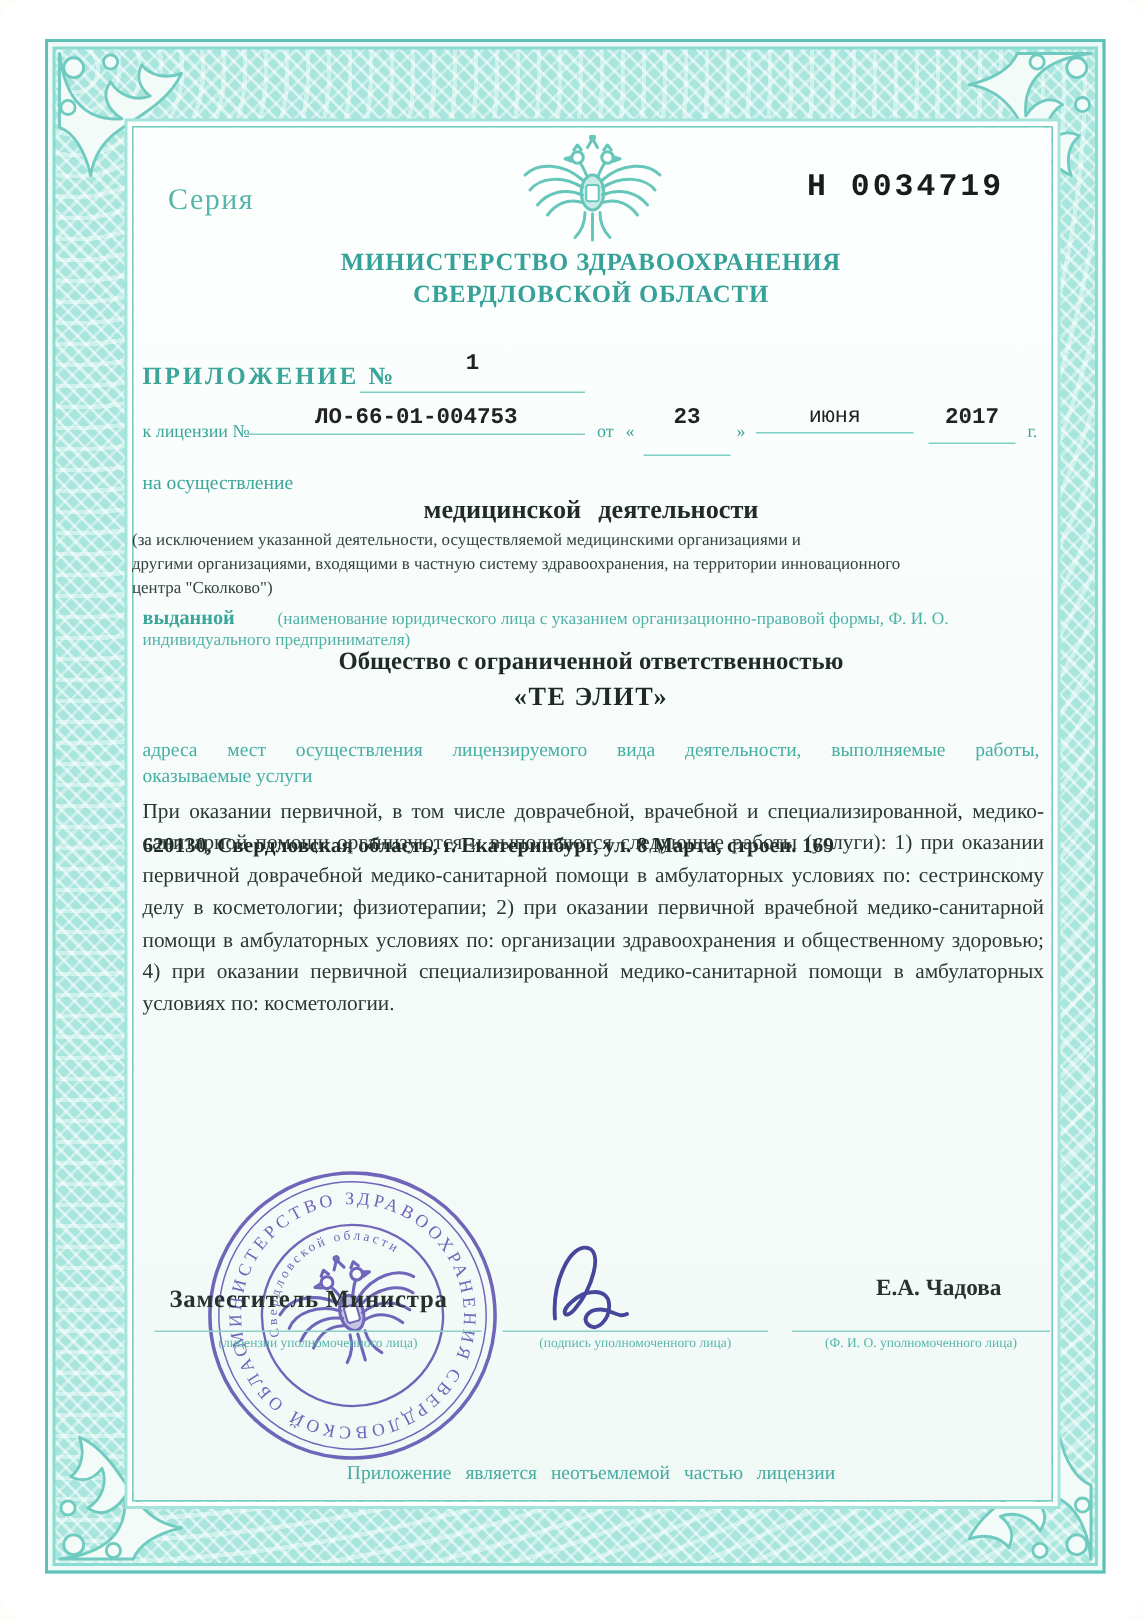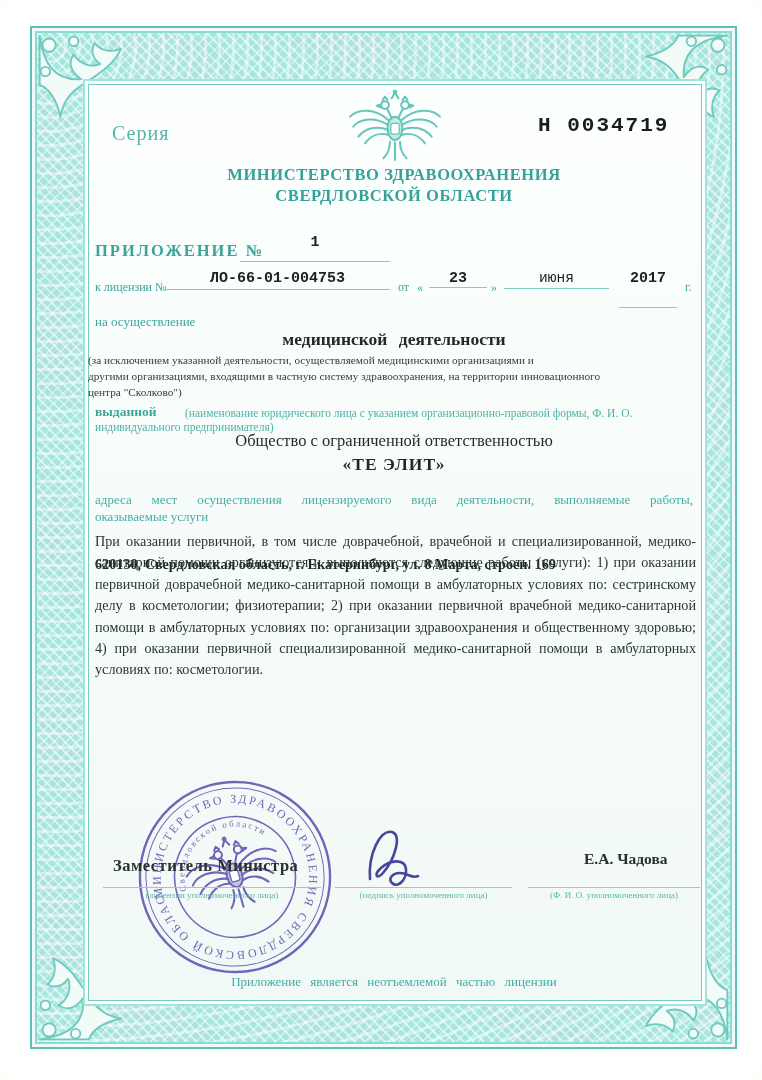--- a/index.html
+++ b/index.html
@@ -56,41 +56,41 @@
 
   .lic-row{left:7px;top:188px;width:605px;font-size:12.5px;}
   .lic-label{position:absolute;left:0;top:8px;font-size:12px;}
   .lic-number{position:absolute;left:70px;top:-2px;width:225px;border-bottom:1.5px solid #7fcfc4;
     text-align:center;font-family:"Liberation Mono","DejaVu Sans Mono",monospace;
     font-size:15px;font-weight:bold;color:#222;padding-bottom:2px;}
   .lic-from{position:absolute;left:303px;top:8px;font-size:12px;}
   .q-open{position:absolute;left:322px;top:8px;font-size:12px;}
   .lic-day{position:absolute;left:334px;top:-2px;width:58px;border-bottom:1.5px solid #7fcfc4;
     text-align:center;font-family:"Liberation Mono","DejaVu Sans Mono",monospace;
-    font-size:15px;font-weight:bold;color:#222;padding-bottom:0;}
+    font-size:15px;font-weight:bold;color:#222;padding-bottom:16px;}
   .q-close{position:absolute;left:396px;top:8px;font-size:12px;}
   .lic-month{position:absolute;left:409px;top:-2px;width:105px;border-bottom:1.5px solid #7fcfc4;
     text-align:center;font-family:"Liberation Mono","DejaVu Sans Mono",monospace;
     font-size:14.5px;font-weight:normal;color:#222;padding-bottom:2px;}
   .lic-year{position:absolute;left:524px;top:-2px;width:58px;border-bottom:1.5px solid #7fcfc4;
     text-align:center;font-family:"Liberation Mono","DejaVu Sans Mono",monospace;
-    font-size:15px;font-weight:bold;color:#222;padding-bottom:20px;}
+    font-size:15px;font-weight:bold;color:#222;padding-bottom:8px;}
   .lic-gsuffix{position:absolute;left:590px;top:8px;font-size:12px;}
 
   .activity-intro{left:7px;top:230px;font-size:13px;}
   .activity-title{left:0;width:612px;top:245px;text-align:center;font-weight:bold;
     font-size:17.5px;word-spacing:7px;color:#222b28;}
   .activity-note{left:0;width:612px;top:268px;text-align:left;font-size:11.3px;
     line-height:16px;color:#33403c;}
 
   .issued-label{left:7px;top:320px;font-size:13.5px;font-weight:bold;}
   .issued-note{left:97px;top:321px;width:515px;font-size:11.5px;line-height:16px;
     text-align:justify;color:#4fb2a7;}
   .issued-note2{left:7px;top:337px;font-size:11.5px;color:#4fb2a7;}
-  .org1{left:0;width:612px;top:347px;text-align:center;font-weight:normal;font-size:16.5px;color:#1f2926;}
+  .org1{left:0;width:612px;top:347px;text-align:center;font-weight:bold;font-size:16.5px;color:#1f2926;}
   .org2{left:0;width:612px;top:370px;text-align:center;font-weight:bold;font-size:17.5px;
     letter-spacing:1px;color:#1f2926;}
 
   .addr-label1{left:7px;top:408px;width:598px;font-size:13px;text-align:justify;
     text-align-last:justify;color:#46aea3;}
   .addr-label2{left:7px;top:425px;font-size:13px;color:#46aea3;}
   .addr-value{left:7px;top:426px;width:605px;font-weight:bold;font-size:14.2px;color:#1e2a27;margin-top:46px;}
 
   .works{left:7px;top:447px;width:601px;font-size:14.2px;line-height:21.4px;
     text-align:justify;color:#2a3632;}

